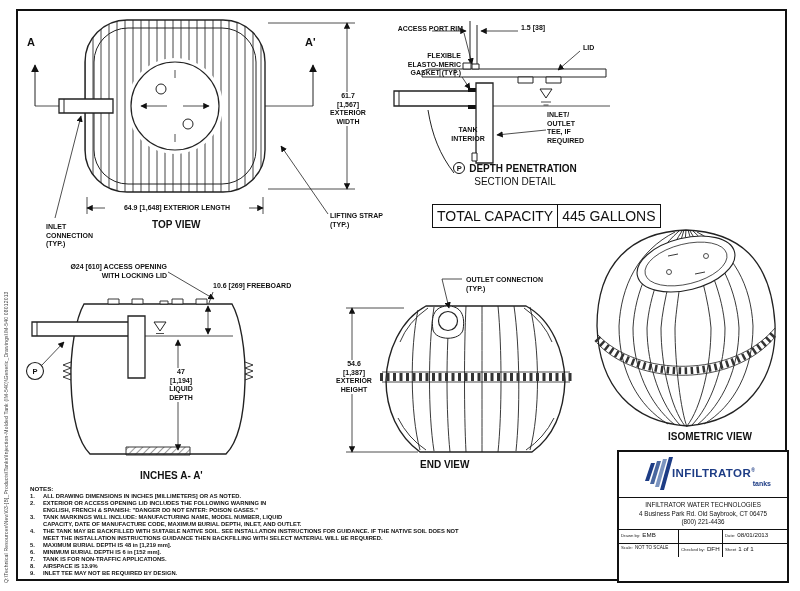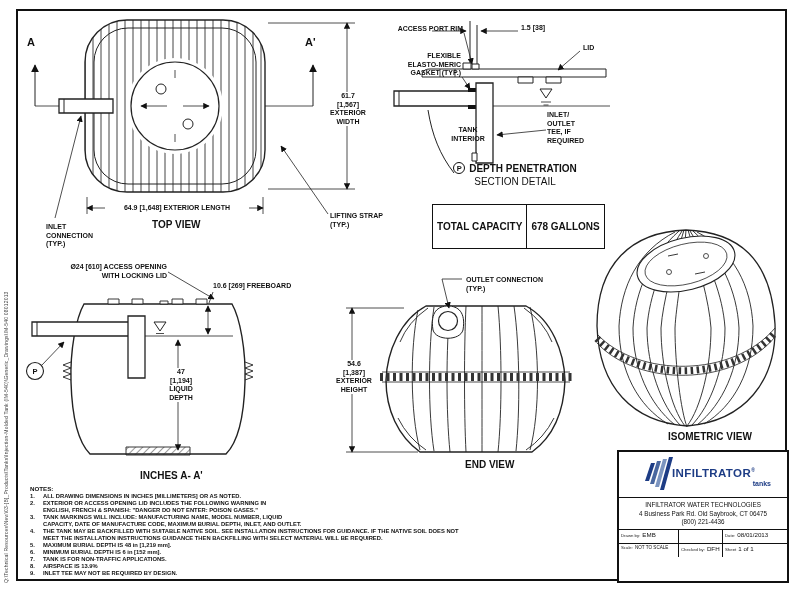--- a/index.html
+++ b/index.html
@@ -10,21 +10,21 @@
   svg *{vector-effect:non-scaling-stroke;}
   .lbl{position:absolute;font-size:7px;font-weight:bold;line-height:1.22;white-space:pre-line;color:#111;}
   .chip{background:#fff;padding:0 2px;text-align:center;}
   .cap{position:absolute;font-size:10px;font-weight:bold;white-space:nowrap;color:#111;}
   .marker{position:absolute;font-size:11px;font-weight:bold;}
   .pcirc{display:inline-flex;align-items:center;justify-content:center;width:12px;height:12px;
          border:1.2px solid #111;border-radius:50%;font-size:7.5px;font-weight:bold;background:#fff;box-sizing:border-box;}
   .pcirc.abs{position:absolute;}
   
   .ctable{position:absolute;left:432px;top:204px;width:166px;border-collapse:collapse;}
-  .ctable td{border:1.4px solid #111;font-size:10px;font-weight:bold;padding:16px 4px;white-space:nowrap;}
+  .ctable td{border:1.4px solid #111;font-size:14px;font-weight:normal;padding:3px 4px;white-space:nowrap;}
   
   .notes{position:absolute;left:30px;top:485px;width:556px;}
   .notes-title{font-size:6.2px;font-weight:bold;margin-bottom:1px;}
   .note{display:grid;grid-template-columns:13px 1fr;font-size:5.8px;font-weight:bold;line-height:1.21;}
   .note .txt{white-space:pre-line;}
   
   .tblock{position:absolute;left:617px;top:450px;width:172px;height:133px;border:2px solid #111;
           box-sizing:border-box;background:#fff;}
   .tb-logo{position:relative;height:45px;border-bottom:1.5px solid #111;}
   .brand{position:absolute;left:53px;top:15px;font-size:11.5px;font-weight:bold;letter-spacing:.4px;color:#1d3c85;}
@@ -156,21 +156,21 @@
       <span class="pcirc">P</span>
       <span>DEPTH PENETRATION</span>
     </div>
     <div style="font-size:10px;font-weight:normal;margin-top:2px;">SECTION DETAIL</div>
   </div>
 
   <table class="ctable">
     <tbody>
         <tr>
       <td style="width:100px;">TOTAL CAPACITY</td>
-      <td>678 GALLONS</td>
+      <td>445 GALLONS</td>
     </tr>
   </tbody>
     </table>
 
   <svg style="left:20px;top:258px;" width="330" height="228" viewBox="0 0 330 228" fill="none" stroke="#222" stroke-width="1">
     <path d="M64,46 C56,60 50,92 51,124 C52,158 58,184 70,196 L206,196 C218,184 224,158 225,124 C226,92 220,60 212,46 L64,46 Z" fill="#fff" stroke-width="1.4"></path>
     <rect x="88" y="41" width="11" height="5" fill="#fff" stroke-width="0.9"></rect>
     <rect x="112" y="41" width="11" height="5" fill="#fff" stroke-width="0.9"></rect>
     <rect x="140" y="43" width="8" height="3" fill="#fff" stroke-width="0.9"></rect>
     <rect x="152" y="41" width="11" height="5" fill="#fff" stroke-width="0.9"></rect>
@@ -224,21 +224,21 @@
     <path d="M103,62 C100,44 108,38 118,38 C128,38 136,44 133,62 C130,73 106,73 103,62 Z" fill="#fff" stroke-width="1"></path>
     <circle cx="118" cy="53" r="9.5" fill="#fff" stroke-width="1.2"></circle>
     <path d="M132,11 L112,11 L119,40" stroke-width="0.8" marker-end="url(#ah)"></path>
   </svg>
   <div class="lbl" style="left:466px;top:276px;">OUTLET CONNECTION
 (TYP.)</div>
   <div class="lbl chip" style="left:329px;top:360px;width:46px;">54.6
 [1,387]
 EXTERIOR
 HEIGHT</div>
-  <div class="cap" style="left:420px;top:459px;margin-left:45px;">END VIEW</div>
+  <div class="cap" style="left:420px;top:459px;">END VIEW</div>
 
   <svg style="left:583px;top:216px;" width="212" height="228" viewBox="0 0 212 228" fill="none" stroke="#222" stroke-width="1">
     <path d="M103,14 C155,16 188,42 192,108 C194,165 162,205 104,210 C50,206 16,172 14,110 C14,48 48,16 103,14 Z" fill="#fff" stroke-width="1.3"></path>
     <path d="M92,16 C55,35 38,70 36,110 C36,155 55,190 85,208" stroke-width="0.9"></path>
     <path d="M96,15 C68,40 52,75 50,112 C50,152 66,188 92,209" stroke-width="0.9"></path>
     <path d="M99,15 C80,45 66,80 64,112 C64,150 78,190 98,210" stroke-width="0.9"></path>
     <path d="M101,14 C90,50 80,85 78,112 C78,150 88,192 102,210" stroke-width="0.9"></path>
     <path d="M103,14 C100,55 93,90 92,112 C92,150 98,195 104,211" stroke-width="0.9"></path>
     <path d="M114,16 C151,35 168,70 170,110 C170,155 151,190 121,208" stroke-width="0.9"></path>
     <path d="M110,15 C138,40 154,75 156,112 C156,152 140,188 114,209" stroke-width="0.9"></path>

